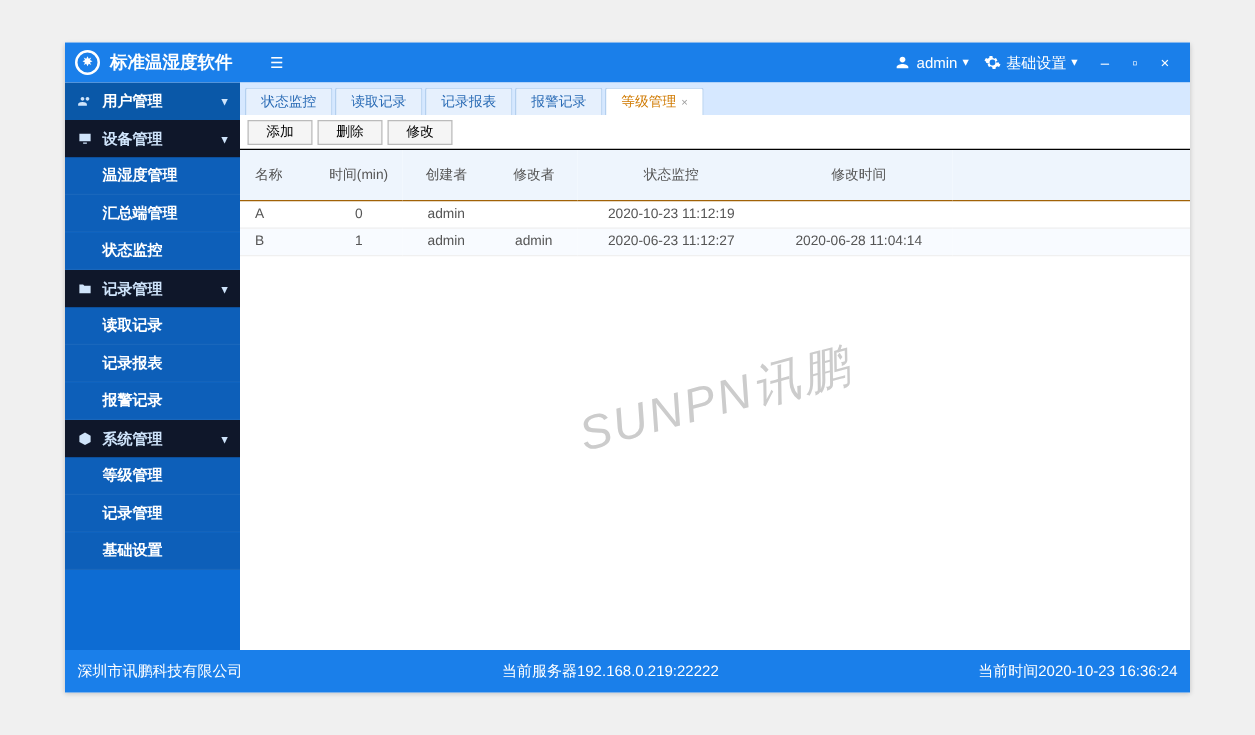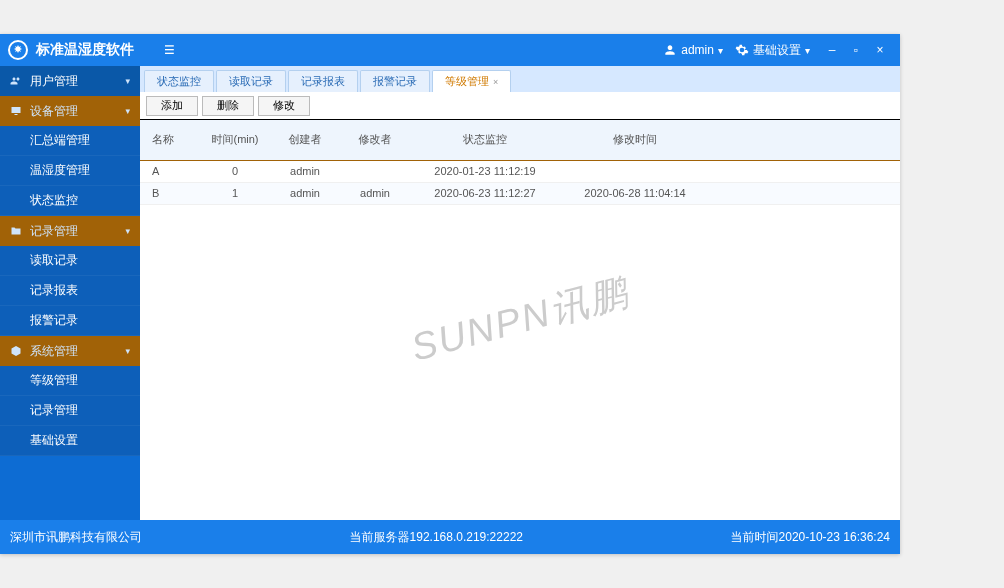--- a/index.html
+++ b/index.html
@@ -1,39 +1,39 @@
 <!DOCTYPE html>
 <html><head>
   <meta charset="utf-8">
   <style>
     * { margin: 0; padding: 0; box-sizing: border-box; }
     body { font-family: "Microsoft YaHei", Arial, sans-serif; font-size: 12px; background: #e8e8e8; display: flex; justify-content: center; align-items: center; min-height: 100vh; }
-    .app-wrap { width: 1004px; height: 588px; background: #f0f0f0; display: flex; align-items: center; box-shadow: 0 2px 8px rgba(0,0,0,0.1); }
+    .app-wrap { width: 1004px; height: 588px; background: #f0f0f0; display: flex; align-items: center; justify-content: center; box-shadow: 0 2px 8px rgba(0,0,0,0.1); }
     .app { width: 900px; height: 520px; background: #fff; display: flex; flex-direction: column; box-shadow: 0 1px 4px rgba(0,0,0,0.2); }
     
     
     .titlebar { height: 32px; background: #1a7fea; display: flex; align-items: center; color: #fff; padding: 0 8px; }
     .logo { width: 20px; height: 20px; border: 2px solid #fff; border-radius: 50%; display: flex; align-items: center; justify-content: center; margin-right: 8px; }
     .logo svg { width: 12px; height: 12px; fill: #fff; }
     .titlebar .title { font-size: 14px; font-weight: bold; flex: 0 0 auto; }
     .titlebar .menu-toggle { margin-left: 30px; color: #fff; cursor: pointer; }
     .titlebar .spacer { flex: 1; }
     .titlebar .user { display: flex; align-items: center; margin-right: 12px; cursor: pointer; }
     .titlebar .user svg, .titlebar .gear svg { width: 14px; height: 14px; fill: #fff; margin-right: 4px; }
     .titlebar .gear { display: flex; align-items: center; margin-right: 10px; cursor: pointer; }
     .titlebar .win-btn { width: 24px; text-align: center; cursor: pointer; font-size: 12px; }
     .caret-down::after { content: "▾"; margin-left: 4px; font-size: 10px; }
 
     
     .body { flex: 1; display: flex; overflow: hidden; }
     
     
-    .sidebar { width: 140px; background: #0d6cd3; color: #fff; display: flex; flex-direction: column; }
+    .sidebar { width: 140px; background: #0d6cd3; color: #fff; display: flex; flex-direction: column; font-weight: bold; }
     .side-item { height: 30px; display: flex; align-items: center; padding-left: 30px; cursor: pointer; background: #0d5fb9; border-bottom: 1px solid rgba(255,255,255,0.05); font-size: 12px; }
-    .side-group { height: 30px; display: flex; align-items: center; padding: 0 10px 0 8px; cursor: pointer; background: #a16207; color: #cfe4fb; font-size: 12px; }
+    .side-group { height: 30px; display: flex; align-items: center; padding: 0 10px 0 8px; cursor: pointer; background: #0f172a; color: #cfe4fb; font-size: 12px; }
     .side-group.active { background: #0a58a8; color: #fff; }
     .side-group .icon { width: 16px; margin-right: 6px; display: flex; align-items: center; justify-content: center; }
     .side-group .icon svg { width: 12px; height: 12px; fill: #cfe4fb; }
     .side-group .chev { margin-left: auto; font-size: 9px; color: #cfe4fb; }
     .side-fill { flex: 1; background: #0d6cd3; }
 
     
     .main { flex: 1; display: flex; flex-direction: column; background: #e9f2ff; }
     .tabs { height: 26px; display: flex; align-items: flex-end; padding: 2px 4px 0 4px; background: #d6e8ff; }
     .tab { height: 22px; padding: 0 12px; display: flex; align-items: center; font-size: 11px; color: #2a6bb5; background: #e6f0fd; border: 1px solid #b4d0ef; border-bottom: none; margin-right: 2px; cursor: pointer; border-radius: 2px 2px 0 0; }
@@ -111,22 +111,22 @@
 
       <div class="side-group">
         <span class="icon">
               <svg viewBox="0 0 24 24">
                 <path d="M3 4h18v12H3V4zm6 14h6v2H9v-2z"></path>
               </svg>
             </span>
         <span>设备管理</span>
         <span class="chev">▾</span>
       </div>
+      <div class="side-item">温湿度管理</div>
       <div class="side-item">汇总端管理</div>
-      <div class="side-item">温湿度管理</div>
       <div class="side-item">状态监控</div>
 
       <div class="side-group">
         <span class="icon">
               <svg viewBox="0 0 24 24">
                 <path d="M3 5h6l2 2h10v12H3V5z"></path>
               </svg>
             </span>
         <span>记录管理</span>
         <span class="chev">▾</span>
@@ -189,21 +189,21 @@
               <th>修改时间</th>
               <th></th>
             </tr>
           </thead>
           <tbody>
             <tr>
               <td>A</td>
               <td>0</td>
               <td>admin</td>
               <td></td>
-              <td>2020-01-23 11:12:19</td>
+              <td>2020-10-23 11:12:19</td>
               <td></td>
               <td></td>
             </tr>
             <tr class="alt">
               <td>B</td>
               <td>1</td>
               <td>admin</td>
               <td>admin</td>
               <td>2020-06-23 11:12:27</td>
               <td>2020-06-28 11:04:14</td>

